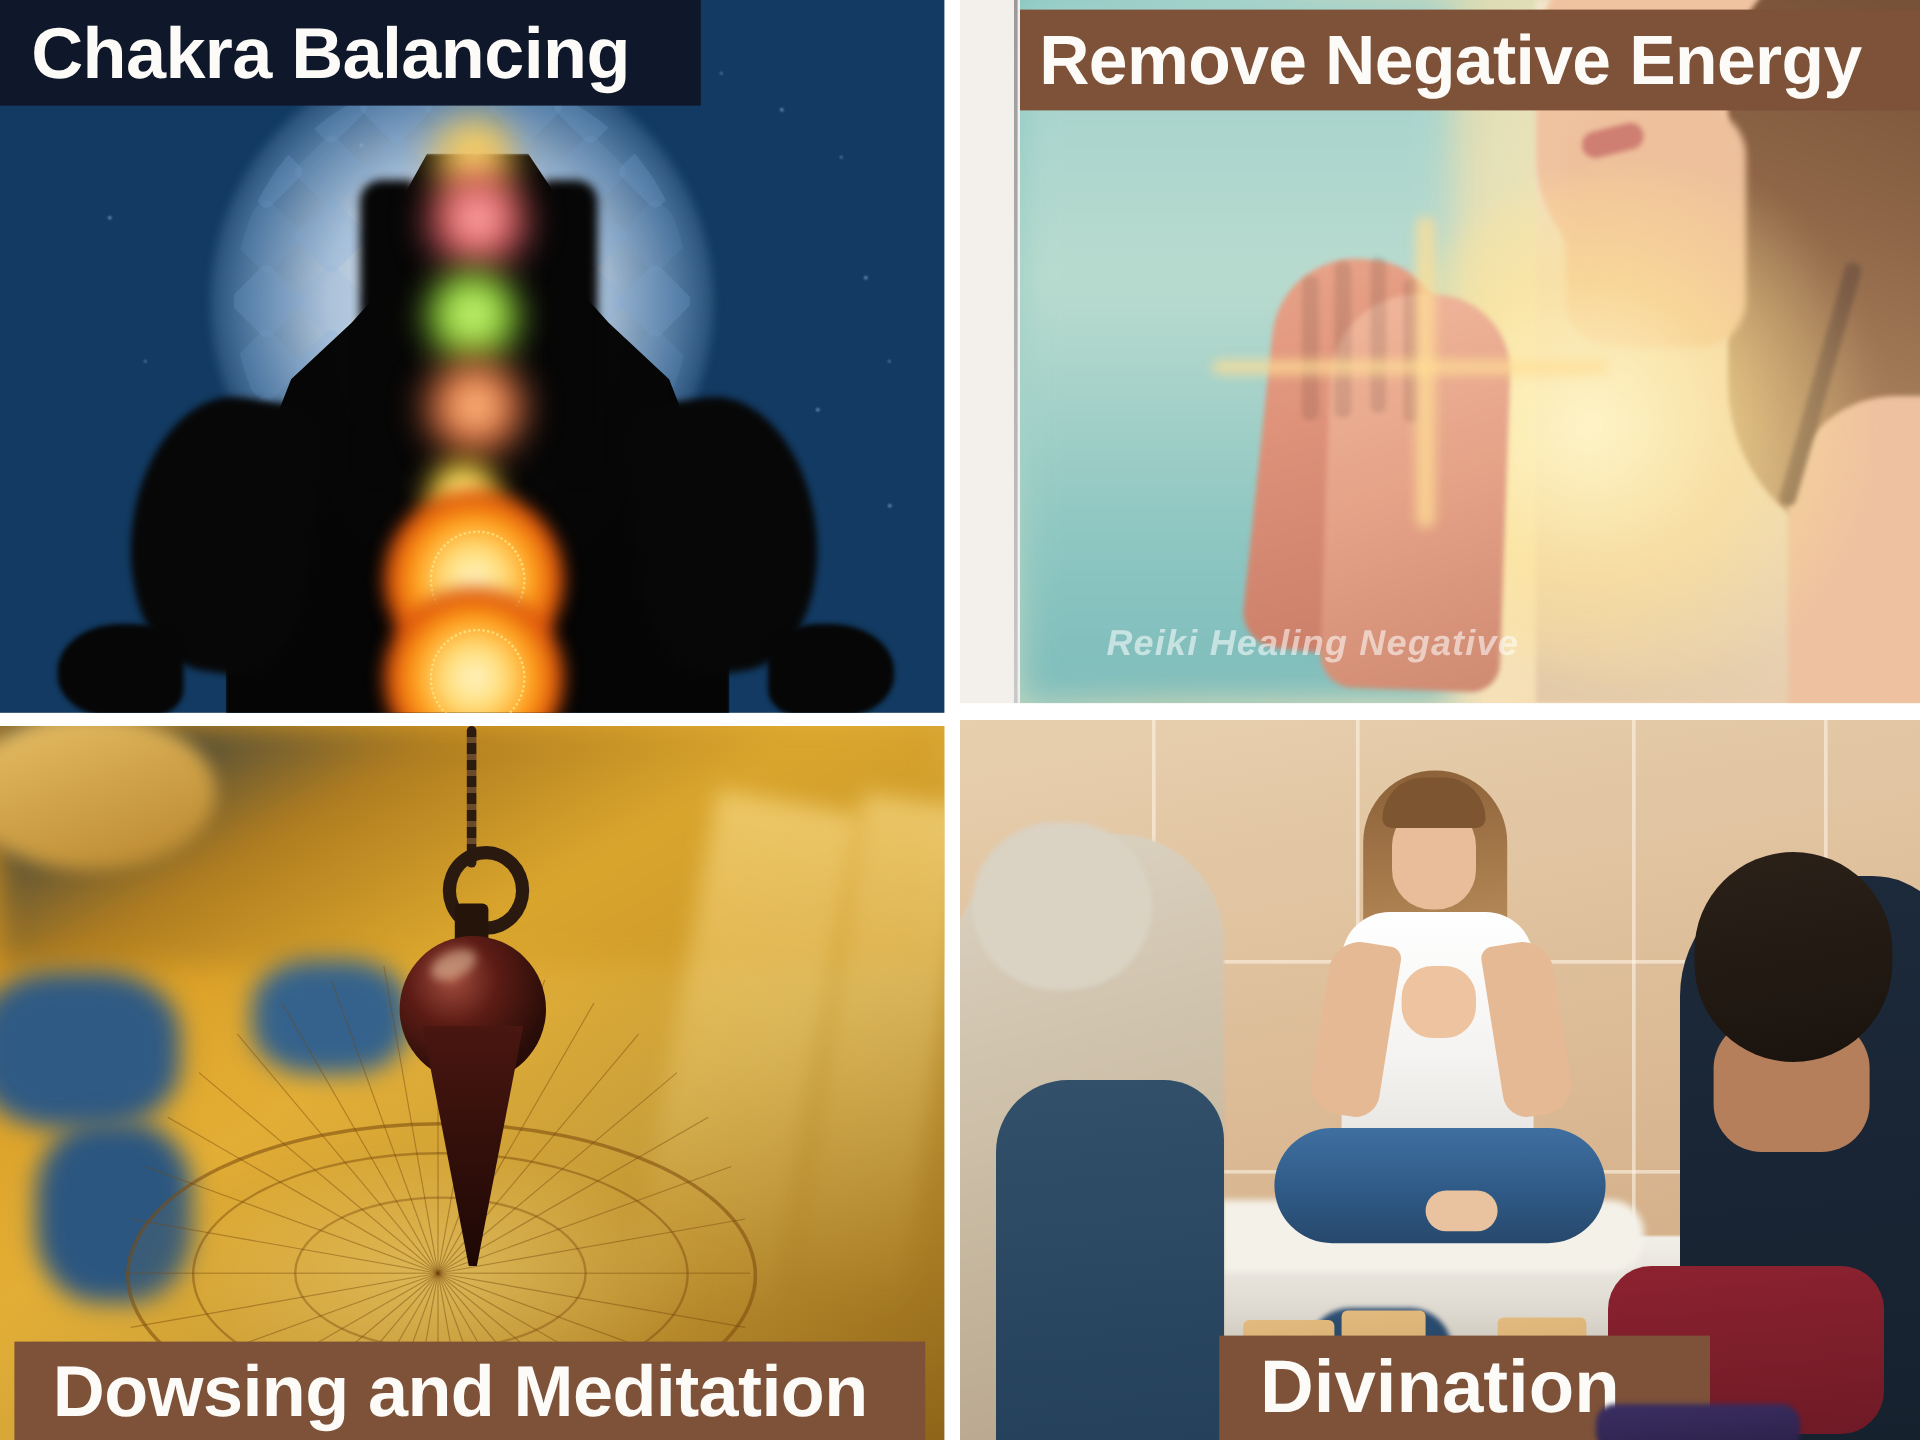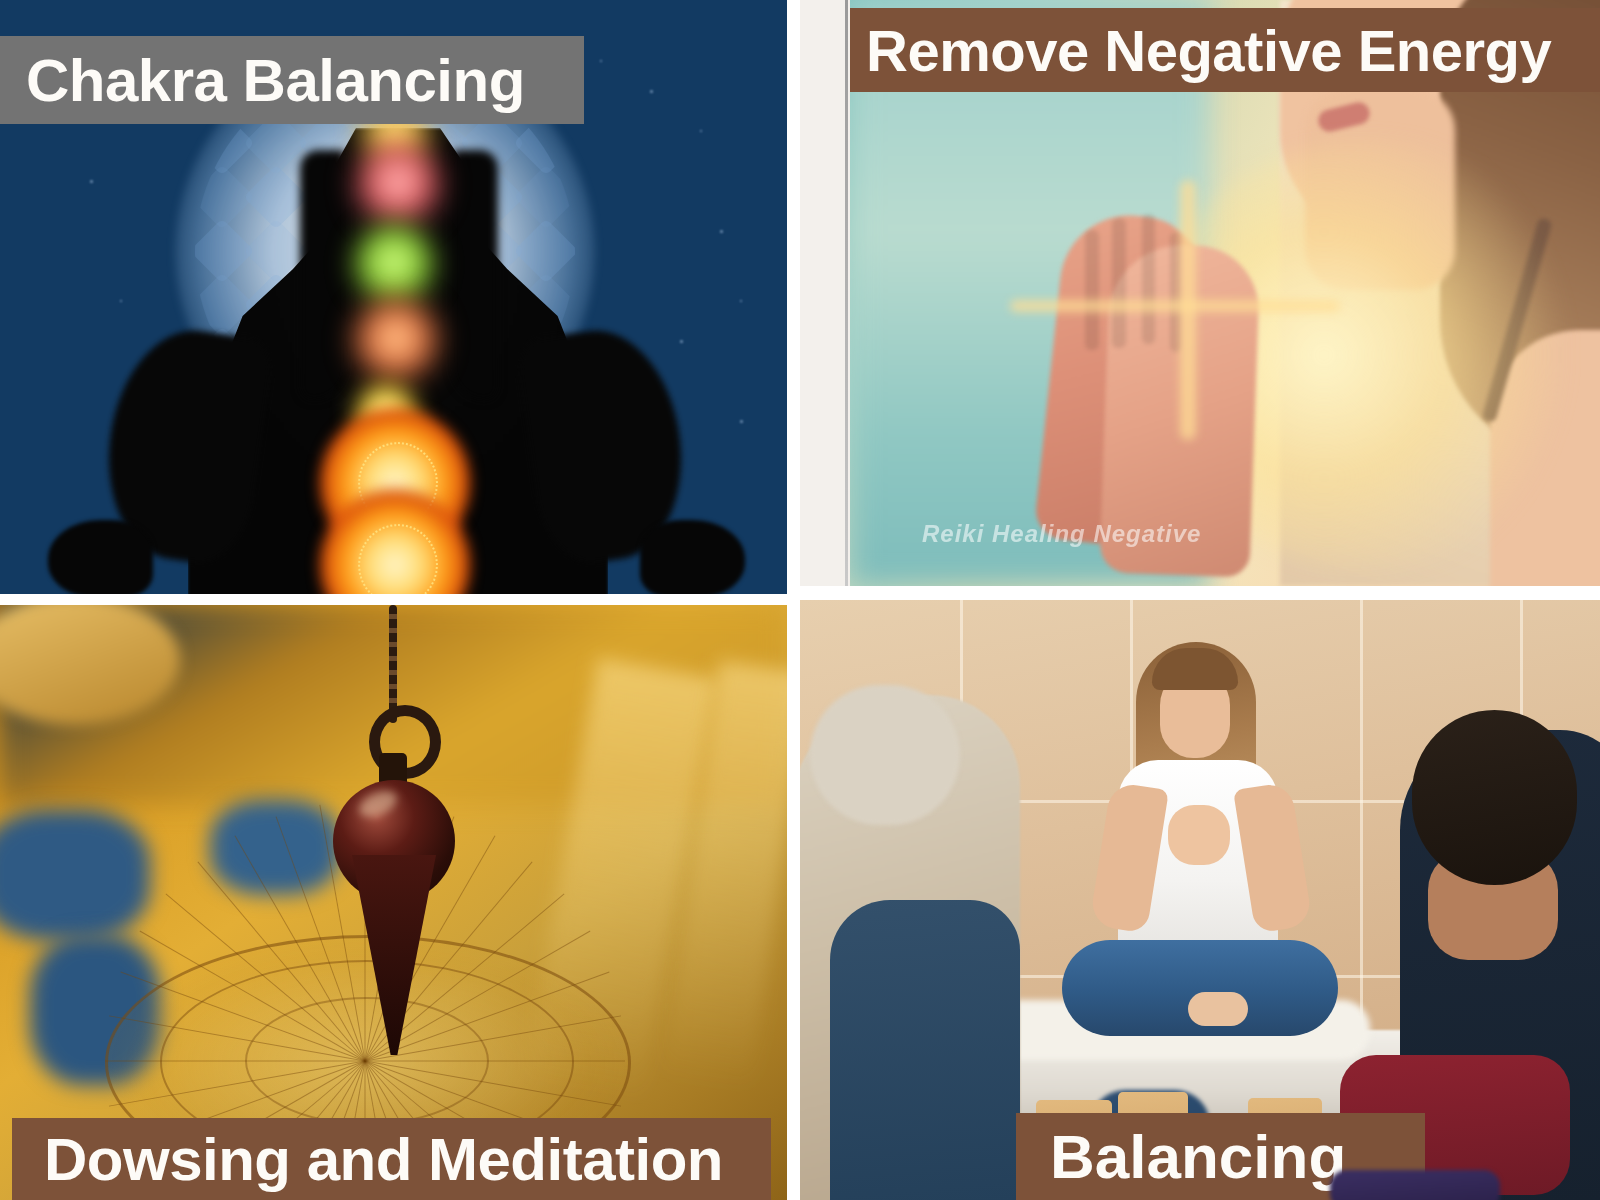--- a/index.html
+++ b/index.html
@@ -72,21 +72,21 @@
   #p2 .neck{position:absolute;left:455px;top:90px;width:150px;height:200px;background:#eec09c;border-radius:40px;filter:blur(3px);}
   #p2 .face{position:absolute;left:430px;top:-60px;width:240px;height:300px;background:#f0c3a0;border-radius:110px 90px 70px 110px;filter:blur(2px);}
   #p2 .lips{position:absolute;left:468px;top:106px;width:52px;height:22px;background:#cf7e72;border-radius:18px;filter:blur(2px);transform:rotate(-14deg);}
   #p2 .hair{position:absolute;left:590px;top:-40px;width:230px;height:500px;
      background:linear-gradient(200deg,#6f4a32 0%,#8a6244 40%,#a9805c 75%,#c09a74 100%);
      border-radius:110px 40px 60px 140px;filter:blur(2px);}
   #p2 .strap{position:absolute;left:660px;top:215px;width:14px;height:210px;background:#7a5a45;
      transform:rotate(16deg);filter:blur(2px);border-radius:6px;}
   #p2 .shoulder{position:absolute;left:640px;top:330px;width:200px;height:260px;background:#eec2a0;border-radius:90px 40px 0 0;filter:blur(2px);}
   #p2 .streak{position:absolute;background:rgba(255,222,150,.75);filter:blur(5px);border-radius:8px;}
-  #p2 .watermark{position:absolute;left:72px;top:520px;font-size:24px;font-style:italic;font-weight:bold;
+  #p2 .watermark{position:absolute;left:72px;top:520px;font-size:30px;font-style:italic;font-weight:bold;
      color:rgba(255,255,255,.55);letter-spacing:1px;white-space:nowrap;filter:blur(.6px);}
 
   
   #p3{left:0;top:605px;width:787px;height:595px;
       background:linear-gradient(145deg,#b5791b 0%,#d89b22 20%,#e3ae35 42%,#caa03a 62%,#a87c24 85%,#8e6418 100%);}
   #p3 .blur-top{position:absolute;left:0;top:0;width:787px;height:200px;
       background:linear-gradient(150deg,#1e3a4a 0%,#4a4a3a 14%,#b07d20 34%,#d9a52c 60%,#c9962a 100%);filter:blur(12px);}
   #p3 .plate{position:absolute;left:-30px;top:-10px;width:210px;height:130px;border-radius:50%;
       background:linear-gradient(160deg,#e8c068,#b8862c);filter:blur(7px);}
   #p3 .bluepatch{position:absolute;border-radius:40%;filter:blur(10px);}
@@ -355,17 +355,17 @@
     <div class="fgL"></div>
     <div class="fgLhairTop"></div>
     <div class="fgLtop"></div>
     <div class="blueb"></div>
     <div class="block" style="left:236px;top:500px;width:76px;height:100px;"></div>
     <div class="block" style="left:318px;top:492px;width:70px;height:108px;"></div>
     <div class="block" style="left:448px;top:498px;width:74px;height:102px;"></div>
     <div class="violet"></div>
   </div>
 
-  <div class="caption caption-tl" style="background: #737373; margin-top: 36px;">Chakra Balancing</div>
+  <div class="caption caption-tl" style="background: #0f172a;">Chakra Balancing</div>
   <div class="caption caption-tr" style="background: rgb(125, 82, 57);">Remove Negative Energy</div>
   <div class="caption caption-bl" style="background: rgb(125, 82, 57);">Dowsing and Meditation</div>
-  <div class="caption caption-br" style="background: rgb(125, 82, 57);">Balancing</div>
+  <div class="caption caption-br" style="background: rgb(125, 82, 57);">Divination</div>
 </div>
 
 </body></html>

